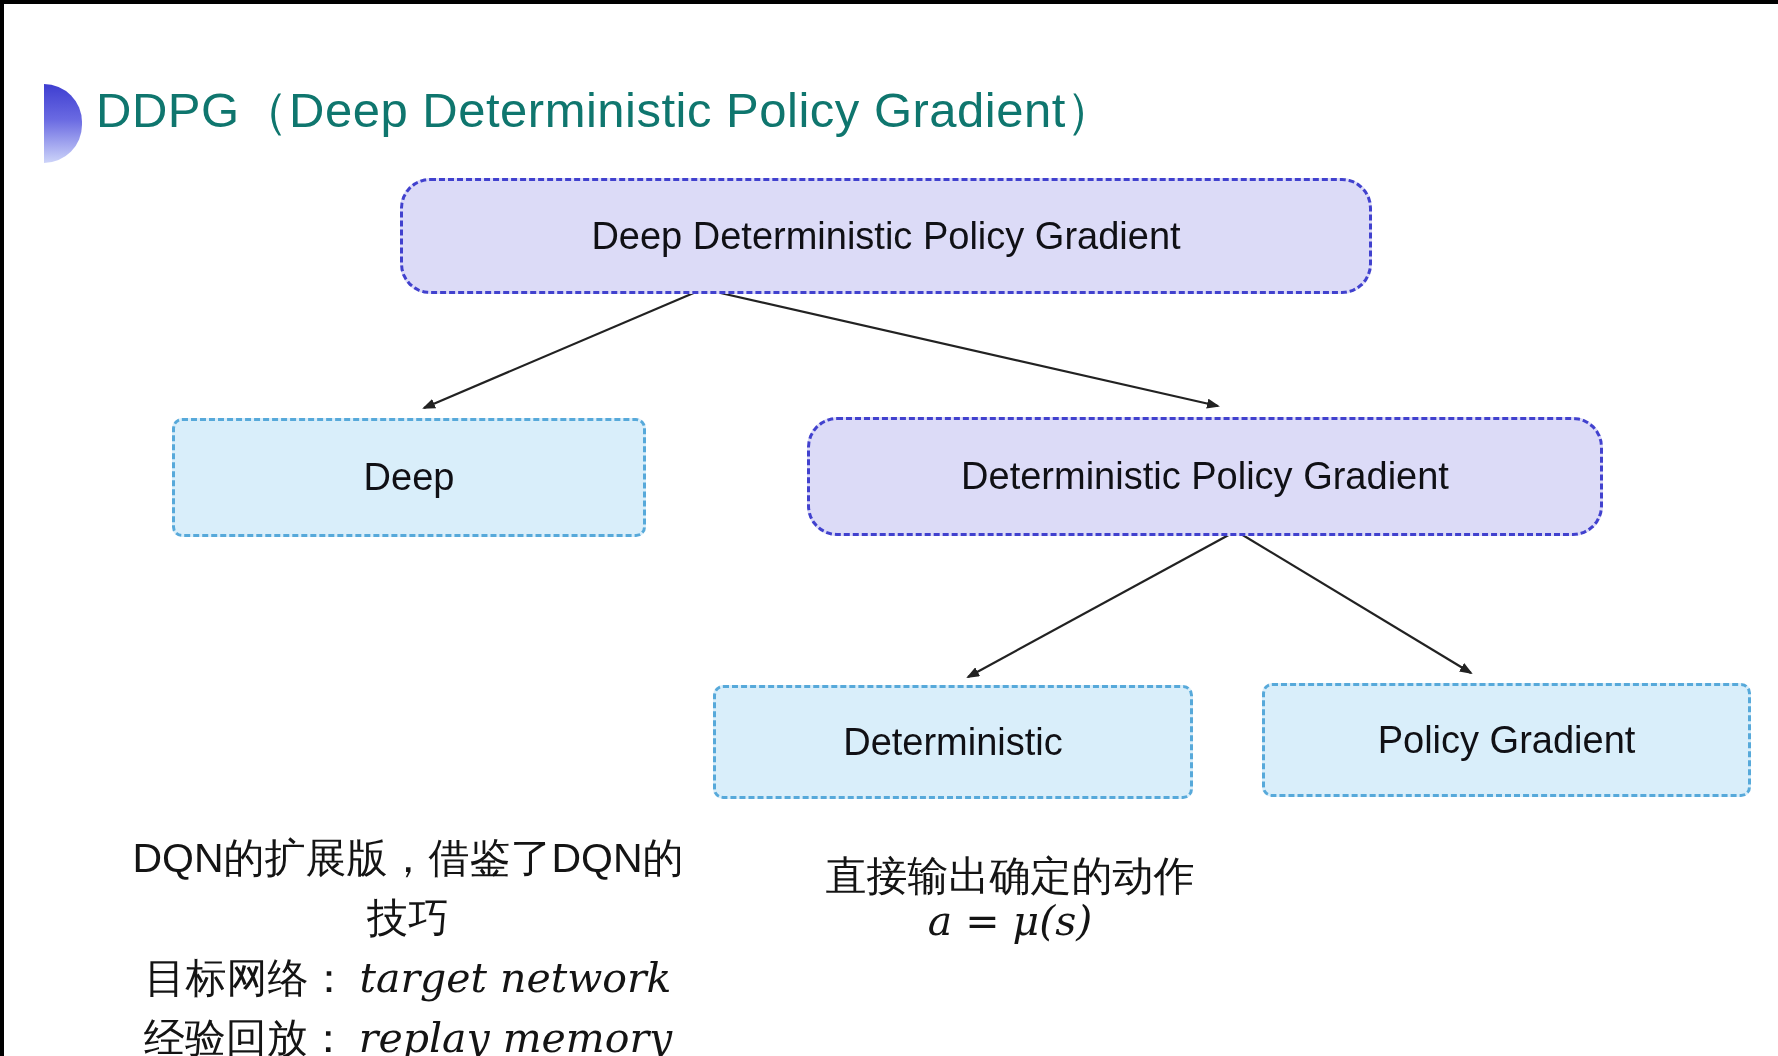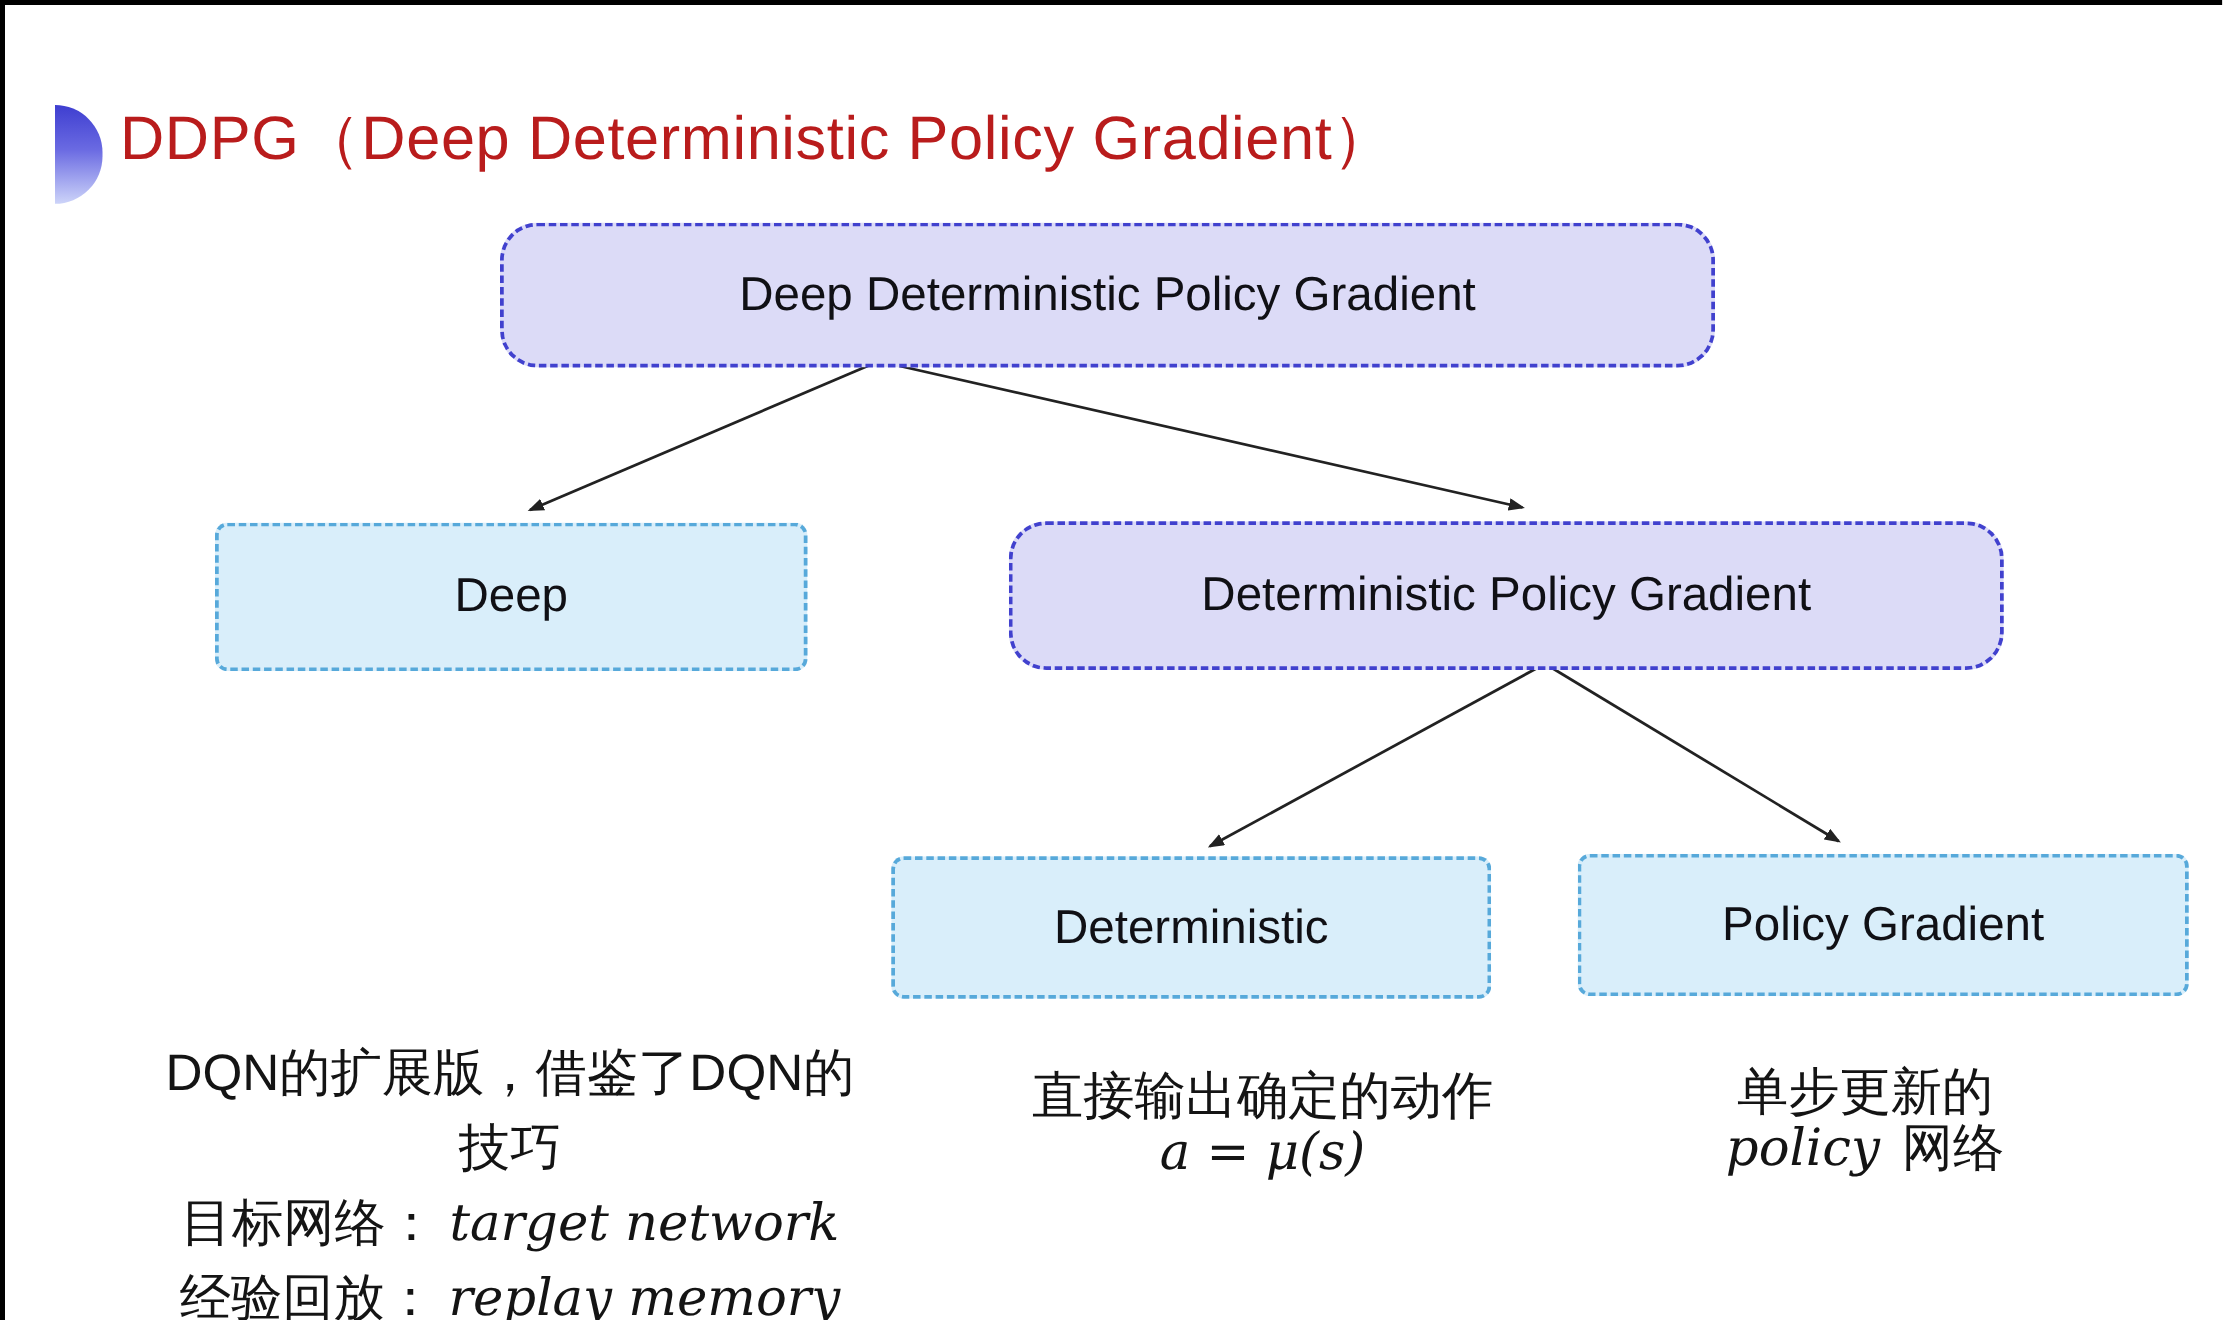--- a/index.html
+++ b/index.html
@@ -15,21 +15,21 @@
   .edge-left{position:absolute;left:0;top:0;width:4px;height:100%;background:#000;}
 
   .title-bullet{
     position:absolute;left:44px;top:84px;width:38px;height:79px;
     background:linear-gradient(180deg,#3e3ed0 0%,#6a6ae2 45%,#cdd4f9 100%);
     border-top-right-radius:40px 40px;
     border-bottom-right-radius:40px 40px;
   }
   .slide-title{
     position:absolute;left:96px;top:78px;margin:0;
-    font-size:49px;font-weight:400;color:#b91c1c;
+    font-size:49px;font-weight:400;color:#0f766e;
     letter-spacing:0.5px;white-space:nowrap;
   }
 
   .node{
     position:absolute;
     display:flex;align-items:center;justify-content:center;
     border-radius:10px;
     border:3px dashed;
     font-size:38px;font-weight:500;color:#101015;
     text-align:center;
@@ -108,18 +108,14 @@
     <span class="line">DQN的扩展版，借鉴了DQN的技巧</span>
     <span class="line"><span>目标网络：</span><span class="term">target network</span></span>
     <span class="line"><span>经验回放：</span><span class="term">replay memory</span></span>
   </div>
 
   <div class="ann ann-center">
     <span class="line">直接输出确定的动作</span>
     <span class="line formula">a = μ(s)</span>
   </div>
 
-  <div class="ann ann-right">
-    <span class="line">单步更新的</span>
-    <span class="line"><span class="term nolead">policy</span><span> 网络</span></span>
-  </div>
 
 </div>
 
 </body></html>

